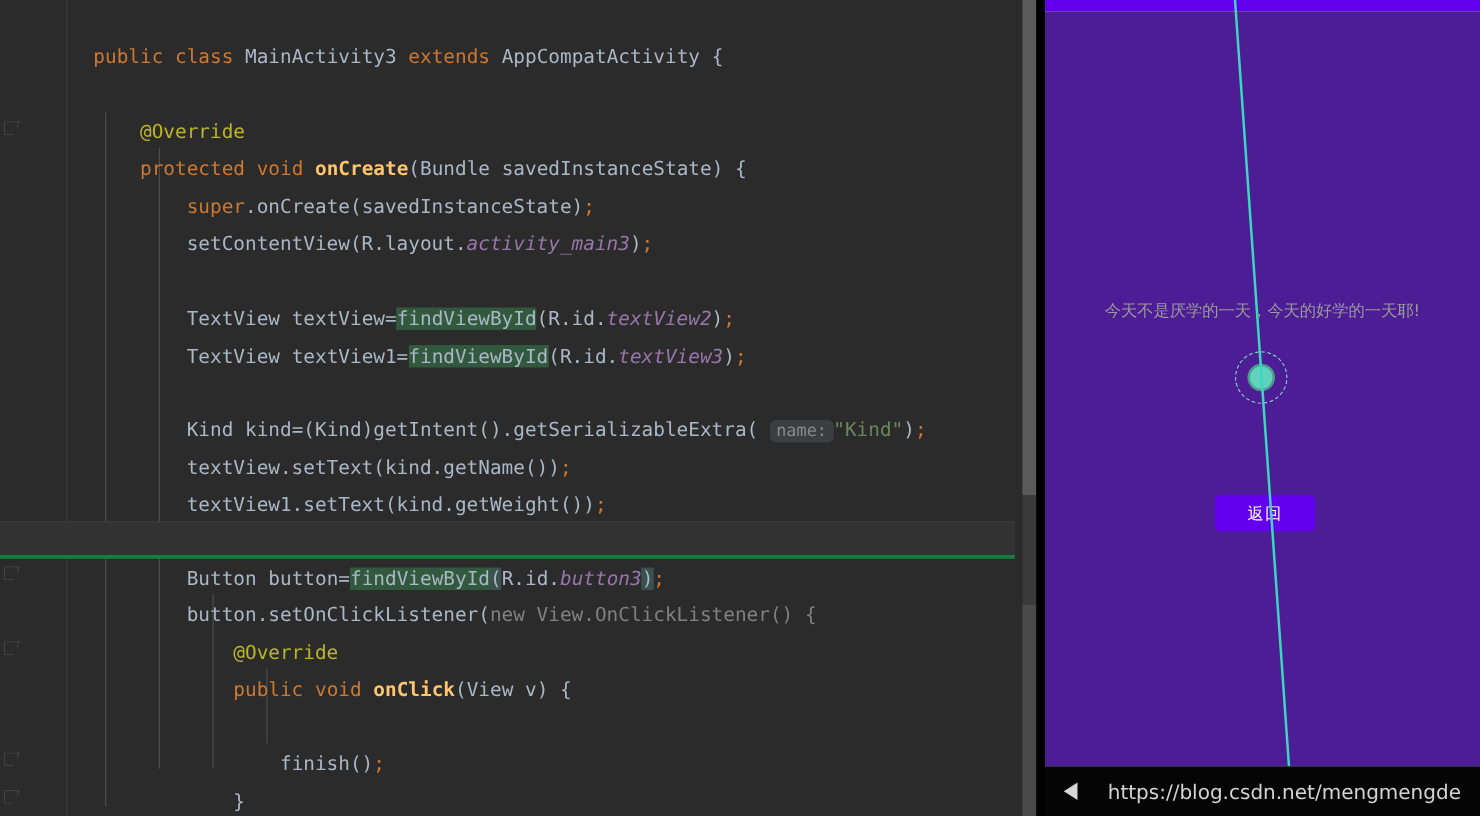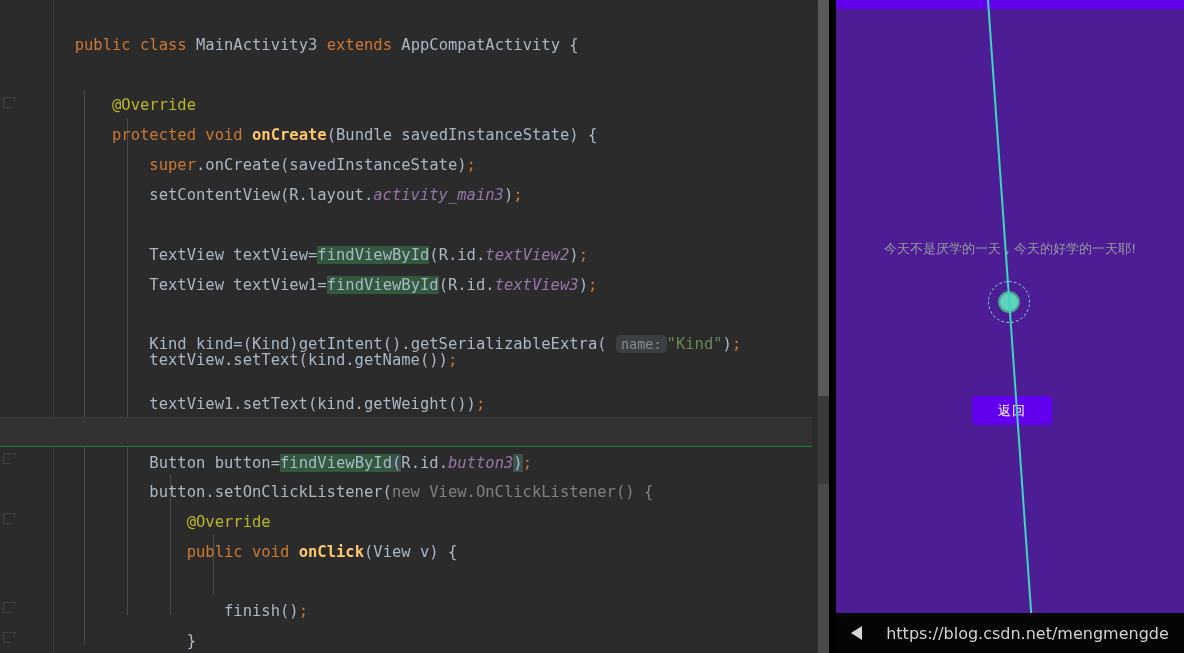--- a/index.html
+++ b/index.html
@@ -88,21 +88,21 @@
     font-family: "DejaVu Sans Mono", monospace;
     font-size: 15.5px;
     color: #a9b7c6;
   }
   .code-line .txt {
     padding-left: 0px;
   }
   .current-line {
     background: #323232;
     border-top: 1px solid #3c3c3c;
-    border-bottom: 1px solid #15803d;
+    border-bottom: 3px solid #15803d;
     box-sizing: border-box;
   }
 
   
   .indent-guide {
     position: absolute;
     width: 1px;
     background: #4b4b4b;
   }
 
@@ -319,21 +319,21 @@
       </div>
 
       <div class="code-line" style="top:240px">
         <span class="txt">        <span class="cls">TextView</span> <span class="plain">textView1=</span><span class="hl-search">findViewById</span><span class="plain">(R.id.</span><span class="fld">textView3</span><span class="plain">)</span><span class="semi">;</span></span>
       </div>
 
       <div class="code-line" style="top:299px">
         <span class="txt">        <span class="cls">Kind</span> <span class="plain">kind=(</span><span class="cls">Kind</span><span class="plain">)getIntent().getSerializableExtra(</span> <span class="param-hint">name:</span><span class="str">"Kind"</span><span class="plain">)</span><span class="semi">;</span></span>
       </div>
 
-      <div class="code-line" style="top:315px">
+      <div class="code-line" style="top:329px">
         <span class="txt">        <span class="plain">textView.setText(kind.getName())</span><span class="semi">;</span></span>
       </div>
 
       <div class="code-line" style="top:359px">
         <span class="txt">        <span class="plain">textView1.setText(kind.getWeight())</span><span class="semi">;</span></span>
       </div>
 
       <div class="code-line current-line" style="top:417px">
         <span class="txt">        <span class="cls">Button</span> <span class="plain">button=</span><span class="hl-search">findViewById</span><span class="hl-brace">(</span><span class="plain">R.id.</span><span class="fld">button3</span><span class="hl-brace">)</span><span class="semi">;</span></span>
       </div>

